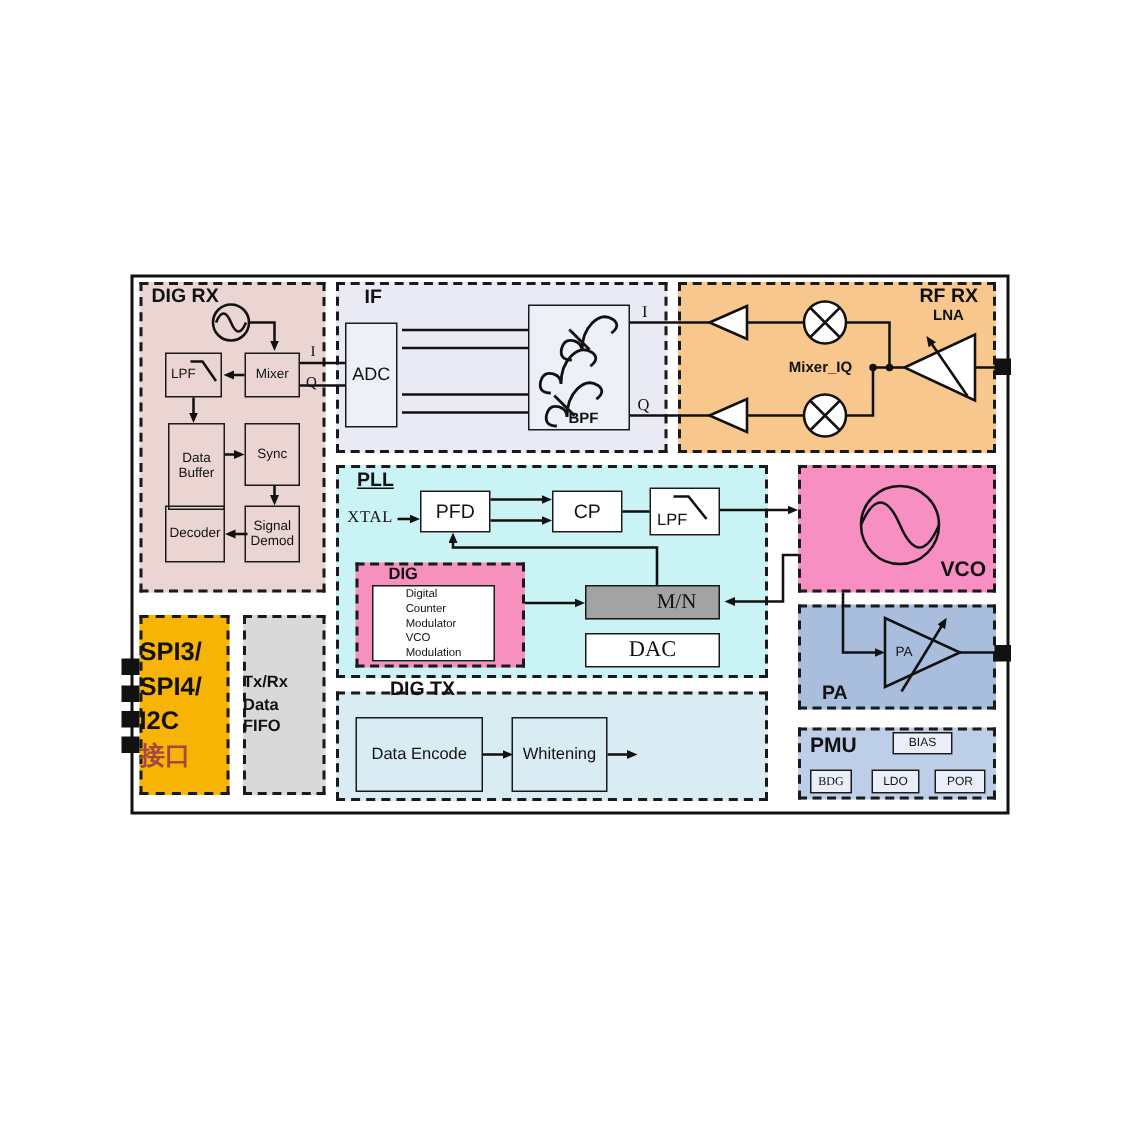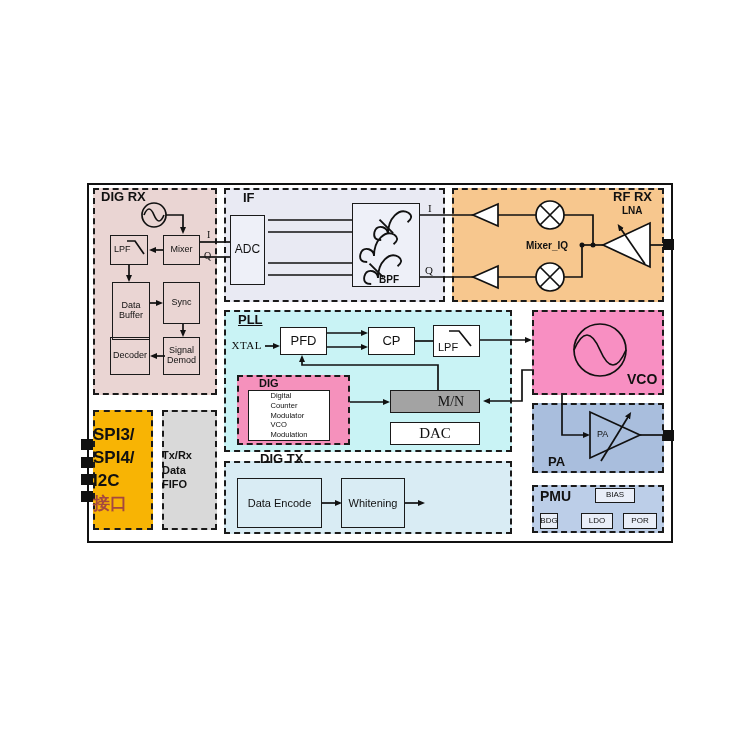--- a/index.html
+++ b/index.html
@@ -123,21 +123,21 @@
   <div class="wbox" style="left:237px;top:478px;width:85px;height:50px;font-size:11px;">
     <span>Data Encode</span>
     </div>
   <div class="wbox" style="left:341px;top:478px;width:64px;height:50px;font-size:11px;">
     <span>Whitening</span>
     </div>
 
   <div class="wbox" style="left:595px;top:488px;width:40px;height:15px;font-size:8px;background:var(--pmu_box_bg);border-width:1.3px;">
     <span>BIAS</span>
     </div>
-  <div class="wbox" style="left:540px;top:513px;width:18px;height:16px;font-size:8px;background:var(--pmu_box_bg);border-width:1.3px;">
+  <div class="wbox" style="left:540px;top:513px;width:28px;height:16px;font-size:8px;background:var(--pmu_box_bg);border-width:1.3px;font-family:Liberation Serif, serif;">
     <span>BDG</span>
     </div>
   <div class="wbox" style="left:581px;top:513px;width:32px;height:16px;font-size:8px;background:var(--pmu_box_bg);border-width:1.3px;">
     <span>LDO</span>
     </div>
   <div class="wbox" style="left:623px;top:513px;width:34px;height:16px;font-size:8px;background:var(--pmu_box_bg);border-width:1.3px;">
     <span>POR</span>
     </div>
 
   <svg width="750" height="750" viewBox="0 0 750 750">

